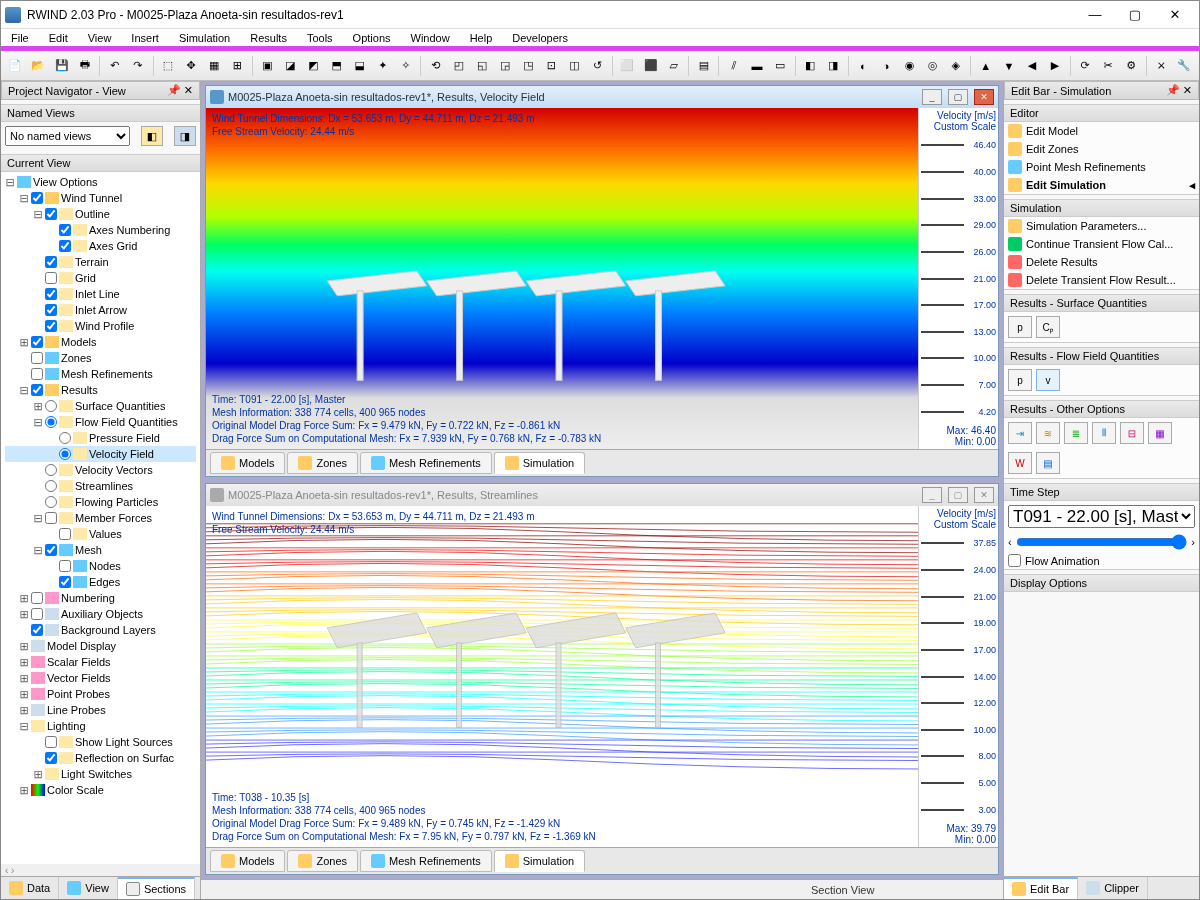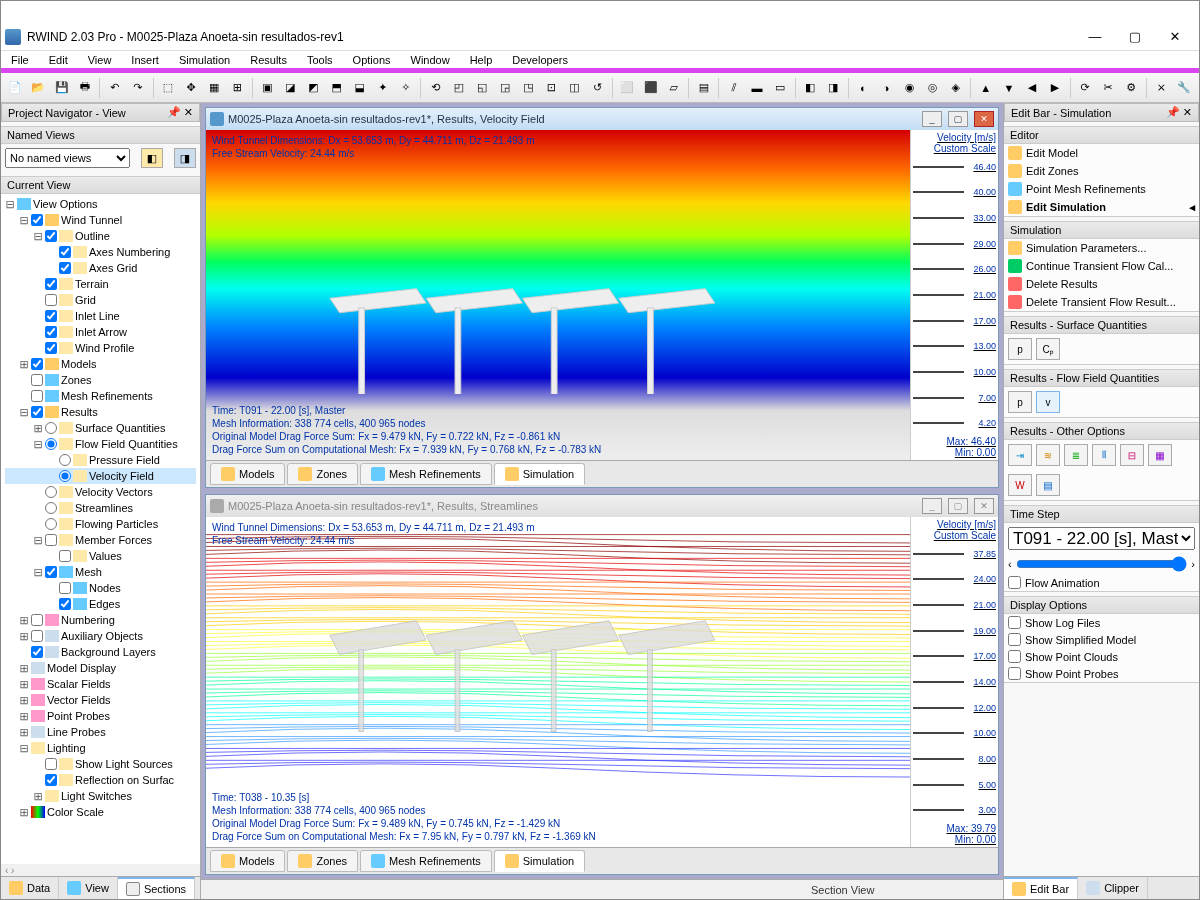--- a/index.html
+++ b/index.html
@@ -1,18 +1,18 @@
 <!DOCTYPE html>
 <html><head>
 <meta charset="utf-8">
 <style>
 * { box-sizing: border-box; margin: 0; padding: 0; }
 body { font-family: "Segoe UI", Tahoma, sans-serif; font-size: 11px; background: #f0f0f0; width: 1200px; height: 900px; overflow: hidden; color: #000; }
 .window { display: flex; flex-direction: column; height: 900px; border: 1px solid #888; background: #fff; }
-.titlebar { display: flex; align-items: center; height: 28px; background: #fff; border-bottom: 1px solid #ddd; padding: 0 4px; margin-top: 22px; }
+.titlebar { display: flex; align-items: center; height: 28px; background: #fff; border-bottom: 1px solid #ddd; padding: 0 4px; }
 .titlebar .app-icon { width: 16px; height: 16px; background: linear-gradient(#59c, #36a); border-radius: 2px; margin-right: 6px; }
 .titlebar .title { flex: 1; font-size: 12px; }
 .win-btns { display: flex; }
 .win-btn { width: 40px; height: 28px; display: flex; align-items: center; justify-content: center; font-size: 13px; cursor: pointer; }
 .menubar { display: flex; align-items: center; height: 22px; background: #fff; padding: 0 0; border-bottom: 5px solid #d946ef; }
 .menubar .menu { padding: 2px 10px; cursor: pointer; }
 .toolbar { display: flex; align-items: center; height: 30px; background: linear-gradient(#f8f8f8,#e8e8e8); border-bottom: 1px solid #bbb; padding: 0 4px; gap: 2px; overflow: hidden; }
 .tool-btn { width: 22px; height: 22px; border: 1px solid transparent; display: flex; align-items: center; justify-content: center; cursor: pointer; border-radius: 2px; font-size: 11px; }
 .tool-sep { width: 1px; height: 20px; background: #ccc; margin: 0 2px; }
 .body { flex: 1; display: flex; min-height: 0; }
@@ -40,21 +40,21 @@
 .doc-title .spacer { flex: 1; }
 .doc-ctrl { width: 20px; height: 16px; border: 1px solid #999; background: #eee; display: flex; align-items: center; justify-content: center; font-size: 9px; cursor: pointer; margin-left: 2px; }
 .doc-ctrl.close { background: #d64; color: #fff; border-color: #a22; }
 .viewport { flex: 1; display: flex; min-height: 0; position: relative; }
 .canvas { flex: 1; position: relative; overflow: hidden; }
 .gradient-bg { position: absolute; inset: 0; background: linear-gradient(to bottom,#d40000 0%,#ff6a00 12%,#ffd800 22%,#b2ff00 32%,#00ff5e 40%,#00fff0 48%,#0080ff 60%,#0000cc 75%,#ddd 85%,#eee 100%); }
 .streamline-bg { position: absolute; inset: 0; background: #fff; }
 .overlay-text { position: absolute; font-size: 10px; color: #0033aa; line-height: 1.3; }
 .overlay-text.tl { top: 4px; left: 6px; }
 .overlay-text.bl { bottom: 4px; left: 6px; }
-.legend { width: 88px; background: #fff; border-left: 1px solid #ccc; display: flex; flex-direction: column; padding: 2px; font-size: 9px; text-decoration: underline; }
+.legend { width: 80px; background: #fff; border-left: 1px solid #ccc; display: flex; flex-direction: column; padding: 2px; font-size: 9px; }
 .legend-title { color: #0033aa; text-align: right; font-size: 10px; line-height: 1.1; }
 .legend-scale { flex: 1; display: flex; flex-direction: column; }
 .legend-row { display: flex; align-items: center; justify-content: flex-end; gap: 2px; flex: 1; }
 .legend-swatch { width: 24px; flex: 1; border: 1px solid #444; }
 .legend-val { width: 30px; text-align: right; color: #0033aa; }
 .legend-minmax { color: #0033aa; text-align: right; font-size: 10px; line-height: 1.1; }
 .doc-tabs { display: flex; border-top: 1px solid #aaa; background: #e8e8e8; padding: 2px 4px; gap: 2px; }
 .doc-tab { padding: 3px 10px; border: 1px solid #bbb; background: #f4f4f4; cursor: pointer; display: flex; align-items: center; gap: 4px; font-size: 11px; border-radius: 3px 3px 0 0; }
 .doc-tab.active { background: #fff; border-bottom-color: #fff; }
 .statusbar { height: 20px; background: #f0f0f0; border-top: 1px solid #aaa; display: flex; align-items: center; font-size: 11px; color: #333; padding: 0 10px; }
@@ -809,38 +809,20 @@
           <input type="range" min="0" max="100" value="100" style="">
           <span>›</span>
         </div>
         <div class="chk-row">
             <input type="checkbox" style="">
             <span>Flow Animation</span>
           </div>
       </div>
 
       <div class="section-header">Display Options</div>
-      <div class="right-section" id="do-items">
-          <div class="chk-row">
-            <input type="checkbox" style="">
-            <span>Show Log Files</span>
-          </div>
-          <div class="chk-row">
-            <input type="checkbox" style="">
-            <span>Show Simplified Model</span>
-          </div>
-          <div class="chk-row">
-            <input type="checkbox" style="">
-            <span>Show Point Clouds</span>
-          </div>
-          <div class="chk-row">
-            <input type="checkbox" style="">
-            <span>Show Point Probes</span>
-          </div>
-        </div>
 
       <div class="right-tabs">
         <div class="left-tab active">
             <span class="ic" style="background:#fc6"></span>
             <span>Edit Bar</span>
           </div>
         <div class="left-tab">
             <span class="ic" style="background:#cde"></span>
             <span>Clipper</span>
           </div>

